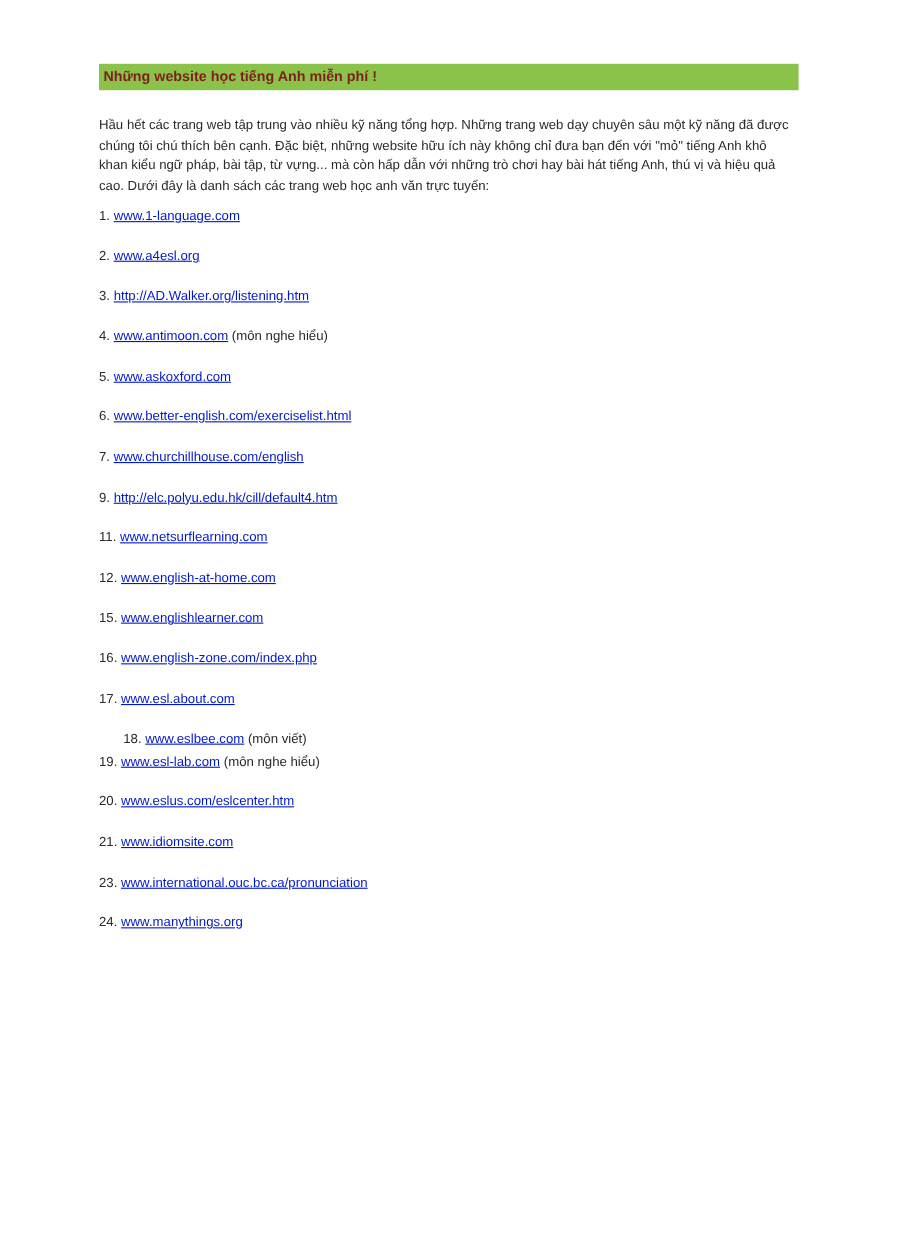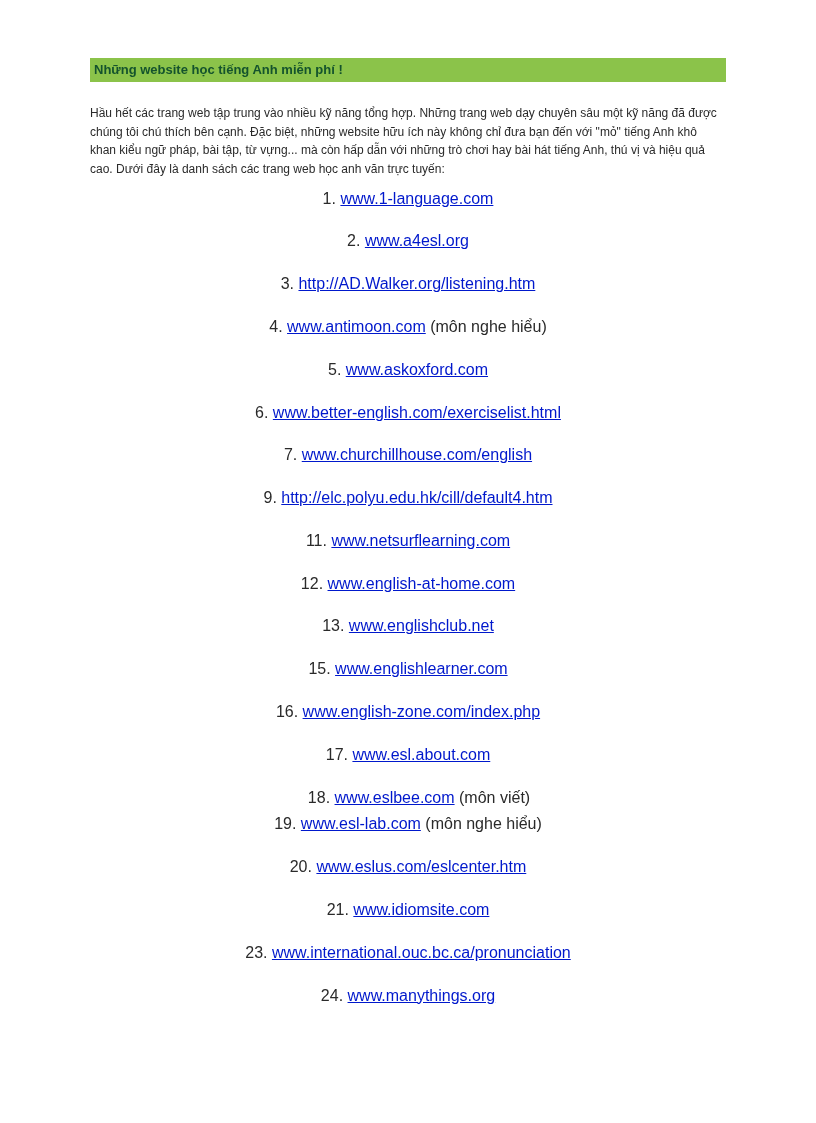--- a/index.html
+++ b/index.html
@@ -14,34 +14,33 @@
       line-height: 1.55;
     }
     .title-bar {
       background: #8BC34A;
       padding: 2px 4px;
       margin-bottom: 22px;
     }
     .title-text {
       font-weight: bold;
       font-size: 13px;
-      color: #14532d;
+      color: #7f1d1d;
     }
     .intro {
       font-size: 12px;
       color: #2a2a2a;
       line-height: 1.55;
       margin-bottom: 8px;
     }
     .list-area { }
     .item {
       margin-bottom: 18px;
-      font-size: 16px;
+      font-size: 12px;
       color: #2a2a2a;
-      text-align: center;
     }
     .item.tight { margin-bottom: 2px; margin-left: 22px; }
     a.weblink {
       color: #0018cc;
       text-decoration: underline;
     }
     .annot { color: #2a2a2a; }
   </style>
 </head>
 <body>
@@ -56,21 +55,20 @@
   <div class="item"><span>1</span>. <a class="weblink">www.1-language.com</a><span class="annot"></span></div>
   <div class="item"><span>2</span>. <a class="weblink">www.a4esl.org</a><span class="annot"></span></div>
   <div class="item"><span>3</span>. <a class="weblink">http://AD.Walker.org/listening.htm</a><span class="annot"></span></div>
   <div class="item"><span>4</span>. <a class="weblink">www.antimoon.com</a><span class="annot"> (môn nghe hiểu)</span></div>
   <div class="item"><span>5</span>. <a class="weblink">www.askoxford.com</a><span class="annot"></span></div>
   <div class="item"><span>6</span>. <a class="weblink">www.better-english.com/exerciselist.html</a><span class="annot"></span></div>
   <div class="item"><span>7</span>. <a class="weblink">www.churchillhouse.com/english</a><span class="annot"></span></div>
   <div class="item"><span>9</span>. <a class="weblink">http://elc.polyu.edu.hk/cill/default4.htm</a><span class="annot"></span></div>
   <div class="item"><span>11</span>. <a class="weblink">www.netsurflearning.com</a><span class="annot"></span></div>
   <div class="item"><span>12</span>. <a class="weblink">www.english-at-home.com</a><span class="annot"></span></div>
-  <div class="item"><span>13</span>. <a class="weblink">www.englishclub.net</a><span class="annot"></span></div>
   <div class="item"><span>15</span>. <a class="weblink">www.englishlearner.com</a><span class="annot"></span></div>
   <div class="item"><span>16</span>. <a class="weblink">www.english-zone.com/index.php</a><span class="annot"></span></div>
   <div class="item"><span>17</span>. <a class="weblink">www.esl.about.com</a><span class="annot"></span></div>
   <div class="item tight"><span>18</span>. <a class="weblink">www.eslbee.com</a><span class="annot"> (môn viết)</span></div>
   <div class="item"><span>19</span>. <a class="weblink">www.esl-lab.com</a><span class="annot"> (môn nghe hiểu)</span></div>
   <div class="item"><span>20</span>. <a class="weblink">www.eslus.com/eslcenter.htm</a><span class="annot"></span></div>
   <div class="item"><span>21</span>. <a class="weblink">www.idiomsite.com</a><span class="annot"></span></div>
   <div class="item"><span>23</span>. <a class="weblink">www.international.ouc.bc.ca/pronunciation</a><span class="annot"></span></div>
   <div class="item"><span>24</span>. <a class="weblink">www.manythings.org</a><span class="annot"></span></div>
 </div>

